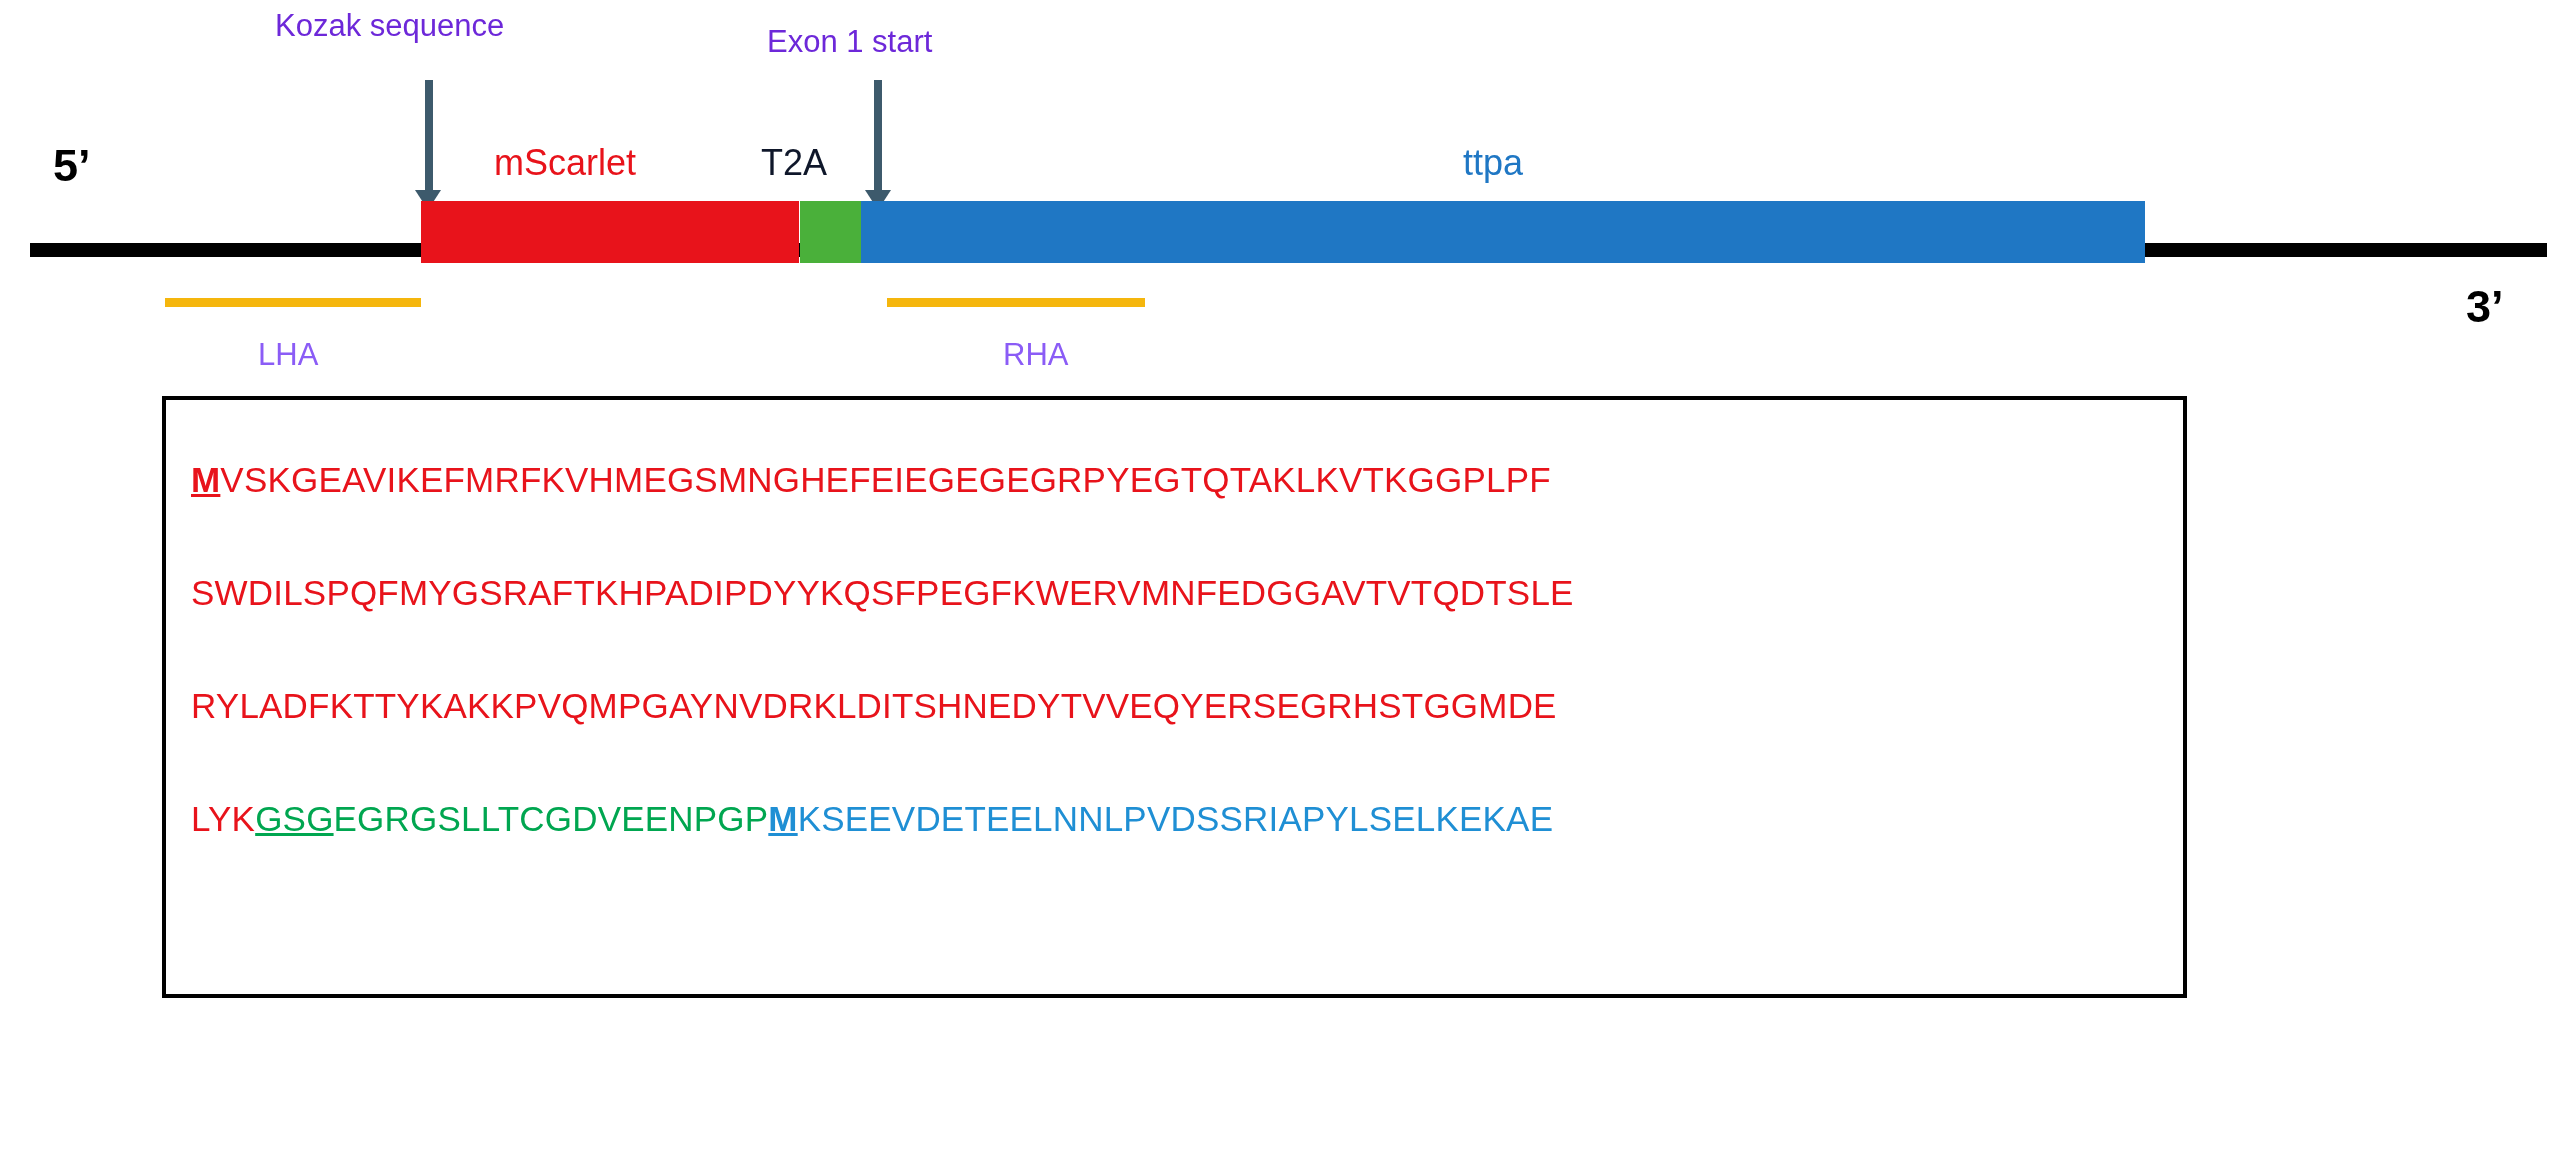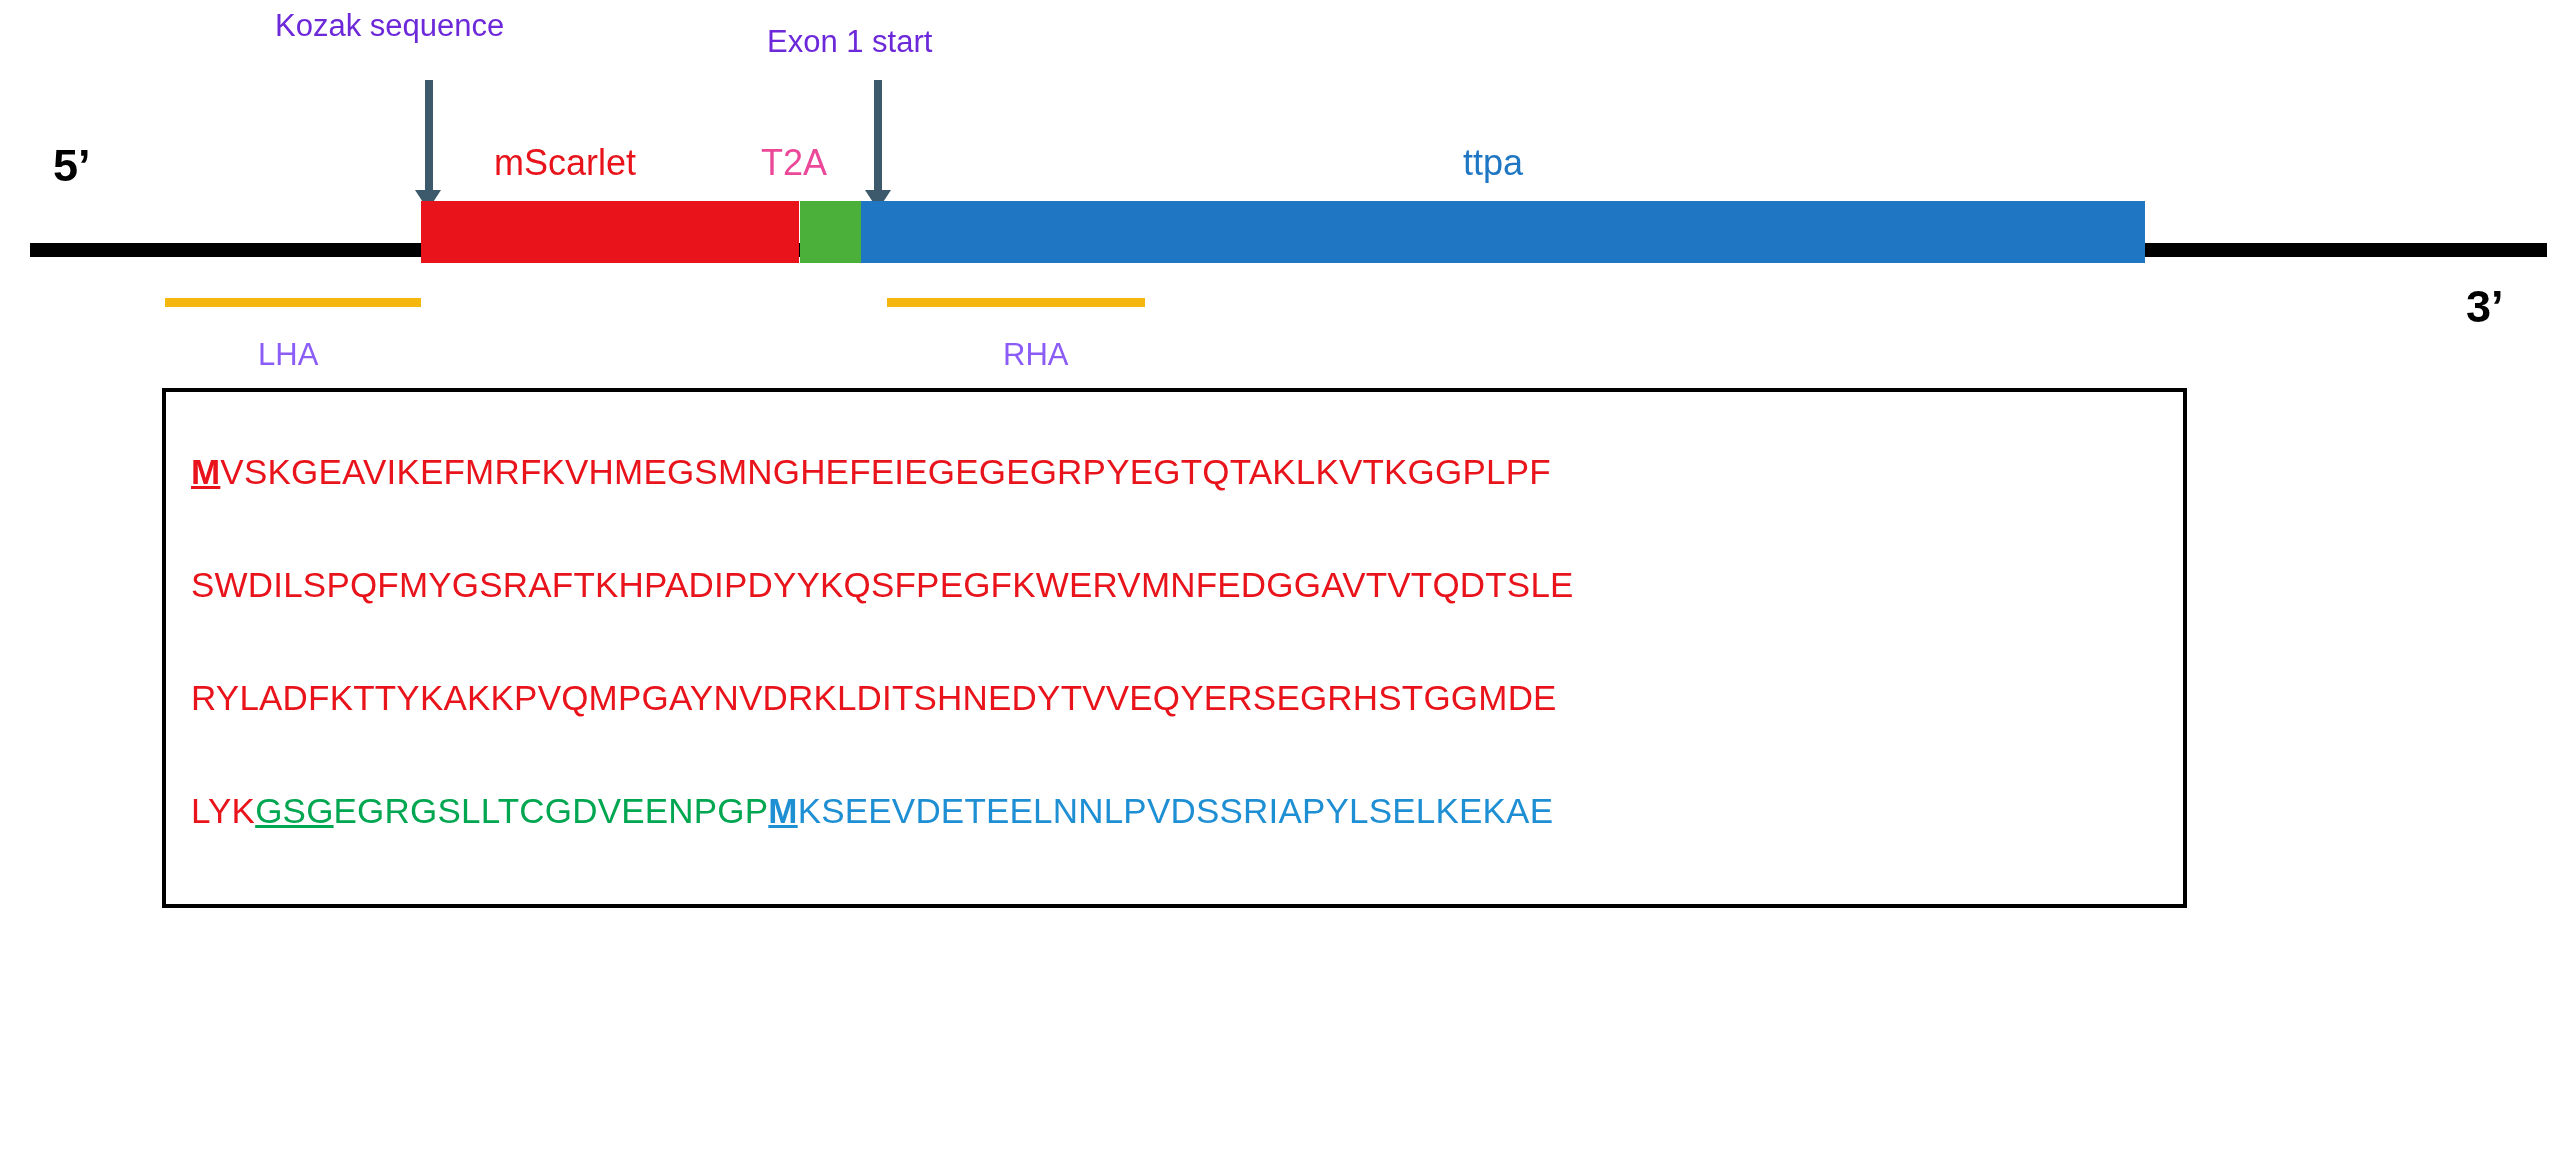--- a/index.html
+++ b/index.html
@@ -80,21 +80,21 @@
     background: #1f77c4;
   }
 
   
   .block-name {
     position: absolute;
     font-size: 36px;
     white-space: nowrap;
   }
   #mscarlet-name { left: 494px; top: 142px; color: #e8131b; }
-  #t2a-name      { left: 761px; top: 142px; color: #ec4899; }
+  #t2a-name      { left: 761px; top: 142px; color: #0f172a; }
   #ttpa-name     { left: 1463px; top: 142px; color: #1f77c4; }
 
   
   .homology-arm {
     position: absolute;
     height: 9.4px;
     background: #f5b60d;
     top: 298px;
   }
   #lha-bar { left: 165px; width: 256px; }
@@ -125,23 +125,23 @@
     top: 281px;
     font-size: 45px;
     font-weight: bold;
     color: #000000;
   }
 
   
   #sequence-box {
     position: absolute;
     left: 162px;
-    top: 388px;
+    top: 396px;
     width: 2025px;
-    height: 520px;
+    height: 602px;
     border: 4.7px solid #000000;
     box-sizing: border-box;
     background: #ffffff;
     padding-left: 34px;
   }
   #sequence-lines {
     position: absolute;
     left: 25px;
     top: 23.4px;
     right: 15.6px;

